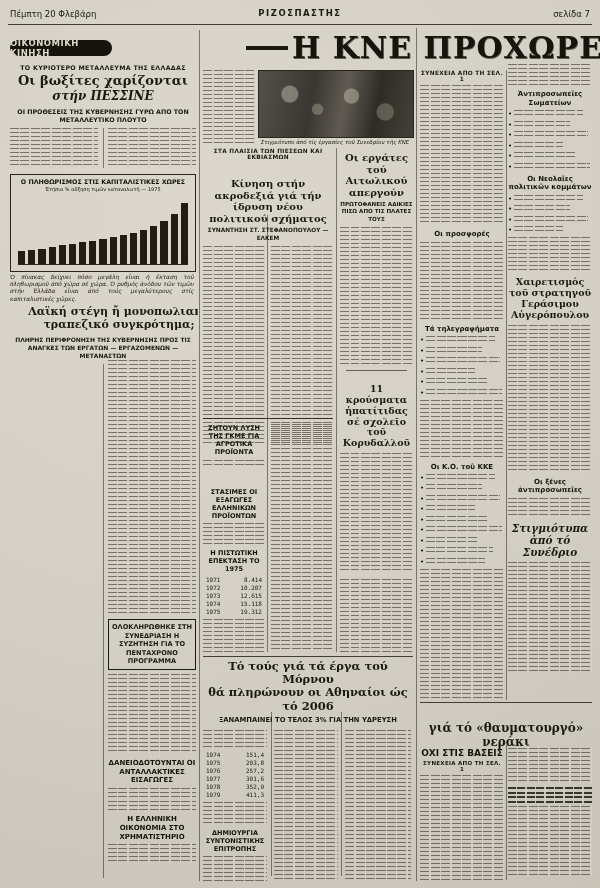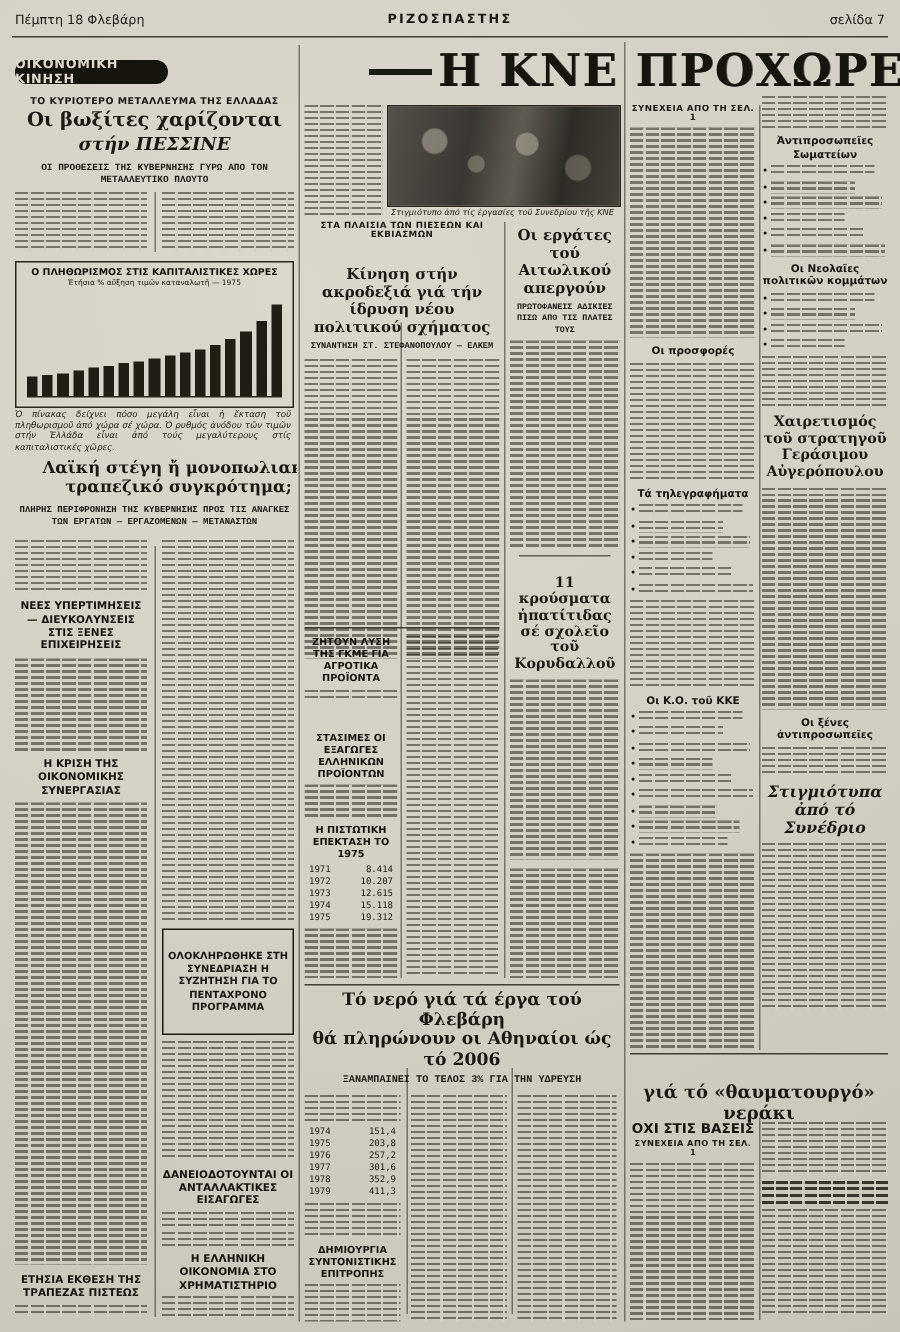--- a/index.html
+++ b/index.html
@@ -8,57 +8,57 @@
         color:#1c1812;
         background:radial-gradient(circle at 32% 22%, #dbd7cd 0%, #d3cfc5 55%, #c8c4b8 100%);}
   .abs{position:absolute;}
   .hdrtxt{font-size:8.5px;color:#1c1812;}
   .hrz{position:absolute;height:1px;background:rgba(25,21,14,.78);}
   .vr{position:absolute;width:1px;background:rgba(25,21,14,.5);}
   .pill{background:#17130d;color:#ddd8cb;border-radius:9px;display:flex;align-items:center;justify-content:center;
         font-size:8.5px;font-weight:bold;letter-spacing:.5px;}
   .kick{font-size:6.3px;font-weight:bold;text-align:center;letter-spacing:.3px;}
   .hl{font-family:"DejaVu Serif",serif;font-weight:bold;text-align:center;line-height:1.15;}
-  .sub{font-size:6.3px;font-weight:bold;text-align:center;line-height:1.3;font-family:Liberation Mono, monospace;}
+  .sub{font-size:6.3px;font-weight:bold;text-align:center;line-height:1.3;}
   .xh{font-weight:bold;text-align:center;line-height:1.25;color:#17130d;}
   .cap{font-size:5.8px;font-style:italic;line-height:1.25;text-align:justify;color:#262117;}
   .gx{background-image:
       repeating-linear-gradient(90deg, transparent 0 9px, rgba(211,207,197,.95) 9px 10.5px),
       repeating-linear-gradient(180deg, rgba(30,26,18,.52) 0 1.5px, transparent 1.5px 4px);}
   .gxb{background-image:
       repeating-linear-gradient(90deg, transparent 0 8px, rgba(211,207,197,.9) 8px 9.5px),
       repeating-linear-gradient(180deg, rgba(20,17,10,.8) 0 2px, transparent 2px 4.6px);}
   .flow > *{display:block;}
   .chartbox{border:1px solid #2a261c;}
   .bars{position:absolute;left:7px;right:7px;top:25px;bottom:6px;display:flex;align-items:flex-end;gap:3px;
         border-bottom:1px solid #2a261c;}
   .bar{flex:1;background:#211d15;}
   .trow{display:flex;justify-content:space-between;font-family:"DejaVu Sans Mono",monospace;font-size:6px;
         line-height:8px;color:#1c1812;padding:0 3px;}
-  .boxn{border:1px solid #1c1812;padding:13px 2px;font-size:6.6px;font-weight:bold;text-align:center;line-height:1.3;}
+  .boxn{border:1px solid #1c1812;padding:3px 2px;font-size:6.6px;font-weight:bold;text-align:center;line-height:1.3;}
   .bli{display:flex;align-items:flex-start;margin:2.5px 0;}
   .bli::before{content:"•";font-size:7px;line-height:8px;margin-right:2px;color:#17130d;}
   .bli .gx{display:block;}
   .hrl{height:1px;background:rgba(25,21,14,.6);margin:5px 6px;}
   .photo{border:1px solid #2a261c;
      background:
        radial-gradient(circle at 20% 35%, rgba(182,176,162,.55) 0 6%, transparent 7%),
        radial-gradient(circle at 38% 58%, rgba(160,155,140,.5) 0 5%, transparent 6%),
        radial-gradient(circle at 60% 38%, rgba(192,186,170,.5) 0 7%, transparent 8%),
        radial-gradient(circle at 82% 62%, rgba(150,145,130,.45) 0 6%, transparent 7%),
        linear-gradient(100deg,#55504a 0%,#3a3631 35%,#605b52 55%,#2f2c27 75%,#454139 100%);}
   .bighl{font-family:"DejaVu Serif",serif;font-weight:bold;text-align:center;white-space:nowrap;
          letter-spacing:1px;color:#17130d;text-shadow:0.6px 0.6px 0 rgba(23,19,13,.6);}
 </style>
 </head>
 <body>
 
 <div class="page">
 
-  <div class="abs hdrtxt" style="left:10px;top:9px">Πέμπτη 18 Φλεβάρη</div>
+  <div class="abs hdrtxt" style="left:10px;top:9px">Πέμπτη 20 Φλεβάρη</div>
   <div class="abs hdrtxt" style="left:0;width:600px;top:8px;text-align:center;font-weight:bold;letter-spacing:1.5px">ΡΙΖΟΣΠΑΣΤΗΣ</div>
   <div class="abs hdrtxt" style="right:10px;top:9px">σελίδα 7</div>
   <div class="hrz" style="left:8px;top:24px;width:584px"></div>
 
   <div class="vr" style="left:199px;top:30px;height:851px"></div>
   <div class="vr" style="left:336px;top:148px;height:504px"></div>
   <div class="vr" style="left:416px;top:28px;height:853px"></div>
   <div class="vr" style="left:506px;top:70px;height:630px"></div>
   <div class="vr" style="left:506px;top:745px;height:135px"></div>
   <div class="vr" style="left:267px;top:215px;height:437px"></div>
@@ -97,29 +97,20 @@
           <div class="bar" title="ΑΓΓΛΙΑ: 16.8%" style="height: 67%;"></div>
           <div class="bar" title="ΙΣΠΑΝΙΑ: 19.4%" style="height: 78%;"></div>
           <div class="bar" title="ΕΛΛΑΔΑ: 24%" style="height: 96%;"></div>
         </div>
     </div>
     <div class="cap abs" style="left:2px;top:240px;width:184px">Ὁ πίνακας δείχνει πόσο μεγάλη εἶναι ἡ ἔκταση τοῦ πληθωρισμοῦ ἀπό χώρα σέ χώρα. Ὁ ρυθμός ἀνόδου τῶν τιμῶν στήν Ἑλλάδα εἶναι ἀπό τούς μεγαλύτερους στίς καπιταλιστικές χῶρες.</div>
 
     <div class="hl abs" style="left:16px;top:272px;width:190px;font-size:11px">Λαϊκή στέγη ἤ μονοπωλιακό τραπεζικό συγκρότημα;</div>
     <div class="sub abs" style="left:4px;top:302px;width:182px;font-size:6px">ΠΛΗΡΗΣ ΠΕΡΙΦΡΟΝΗΣΗ ΤΗΣ ΚΥΒΕΡΝΗΣΗΣ ΠΡΟΣ ΤΙΣ ΑΝΑΓΚΕΣ ΤΩΝ ΕΡΓΑΤΩΝ — ΕΡΓΑΖΟΜΕΝΩΝ — ΜΕΤΑΝΑΣΤΩΝ</div>
 
-    <div class="flow abs" style="left:2px;top:326px;width:88px;height:518px;overflow:hidden">
-      <div class="gx" style="height:36px"></div>
-      <div class="xh" style="font-size:7px;margin-top:4px">ΝΕΕΣ ΥΠΕΡΤΙΜΗΣΕΙΣ — ΔΙΕΥΚΟΛΥΝΣΕΙΣ ΣΤΙΣ ΞΕΝΕΣ ΕΠΙΧΕΙΡΗΣΕΙΣ</div>
-      <div class="gx" style="height:62px;margin-top:4px"></div>
-      <div class="xh" style="font-size:7px;margin-top:4px">Η ΚΡΙΣΗ ΤΗΣ ΟΙΚΟΝΟΜΙΚΗΣ ΣΥΝΕΡΓΑΣΙΑΣ</div>
-      <div class="gx" style="height:308px;margin-top:4px"></div>
-      <div class="xh" style="font-size:7px;margin-top:6px">ΕΤΗΣΙΑ ΕΚΘΕΣΗ ΤΗΣ ΤΡΑΠΕΖΑΣ ΠΙΣΤΕΩΣ</div>
-      <div class="gx" style="height:13px;margin-top:3px"></div>
-    </div>
 
     <div class="flow abs" style="left:100px;top:326px;width:88px;height:518px;overflow:hidden">
       <div class="gx" style="height:255px"></div>
       <div class="boxn" style="margin-top:4px">ΟΛΟΚΛΗΡΩΘΗΚΕ ΣΤΗ ΣΥΝΕΔΡΙΑΣΗ Η ΣΥΖΗΤΗΣΗ ΓΙΑ ΤΟ ΠΕΝΤΑΧΡΟΝΟ ΠΡΟΓΡΑΜΜΑ</div>
       <div class="gx" style="height:80px;margin-top:4px"></div>
       <div class="xh" style="font-size:7px;margin-top:5px">ΔΑΝΕΙΟΔΟΤΟΥΝΤΑΙ ΟΙ ΑΝΤΑΛΛΑΚΤΙΚΕΣ ΕΙΣΑΓΩΓΕΣ</div>
       <div class="gx" style="height:10px;margin-top:3px"></div>
       <div class="gx" style="height:10px;margin-top:3px"></div>
       <div class="xh" style="font-size:7px;margin-top:4px">Η ΕΛΛΗΝΙΚΗ ΟΙΚΟΝΟΜΙΑ ΣΤΟ ΧΡΗΜΑΤΙΣΤΗΡΙΟ</div>
       <div class="gx" style="height:18px;margin-top:3px"></div>
@@ -289,21 +280,21 @@
     <div class="hl" style="font-size:9.5px;margin-top:6px">Χαιρετισμός τοῦ στρατηγοῦ Γεράσιμου Αὐγερόπουλου</div>
     <div class="gx" style="height:148px;margin-top:4px"></div>
     <div class="xh" style="font-size:7px;margin-top:5px">Οι ξένες ἀντιπροσωπεῖες</div>
     <div class="gx" style="height:18px;margin-top:3px"></div>
     <div class="hl" style="font-size:10.5px;font-style:italic;margin-top:6px">Στιγμιότυπα ἀπό τό Συνέδριο</div>
     <div class="gx" style="height:112px;margin-top:4px"></div>
   </div>
 
   <div class="hrz" style="left:203px;top:656px;width:210px"></div>
   <div class="abs" style="left:203px;top:660px;width:210px;height:221px;overflow:hidden">
-    <div class="hl" style="font-size:11.5px">Τό νερό γιά τά έργα τού Φλεβάρη</div>
+    <div class="hl" style="font-size:11.5px">Τό τούς γιά τά έργα τού Μόρνου</div>
     <div class="hl" style="font-size:11.5px">θά πληρώνουν οι Αθηναίοι ώς τό 2006</div>
     <div class="sub" style="font-size:6.8px;margin-top:3px">ΞΑΝΑΜΠΑΙΝΕΙ ΤΟ ΤΕΛΟΣ 3% ΓΙΑ ΤΗΝ ΥΔΡΕΥΣΗ</div>
     <div style="display:flex;gap:7px;margin-top:5px">
       <div class="flow" style="width:64px">
         <div class="gx" style="height:18px"></div>
         <div style="margin-top:3px">
             <div class="trow">
               <span>1974</span>
               <span>151,4</span>
             </div>

